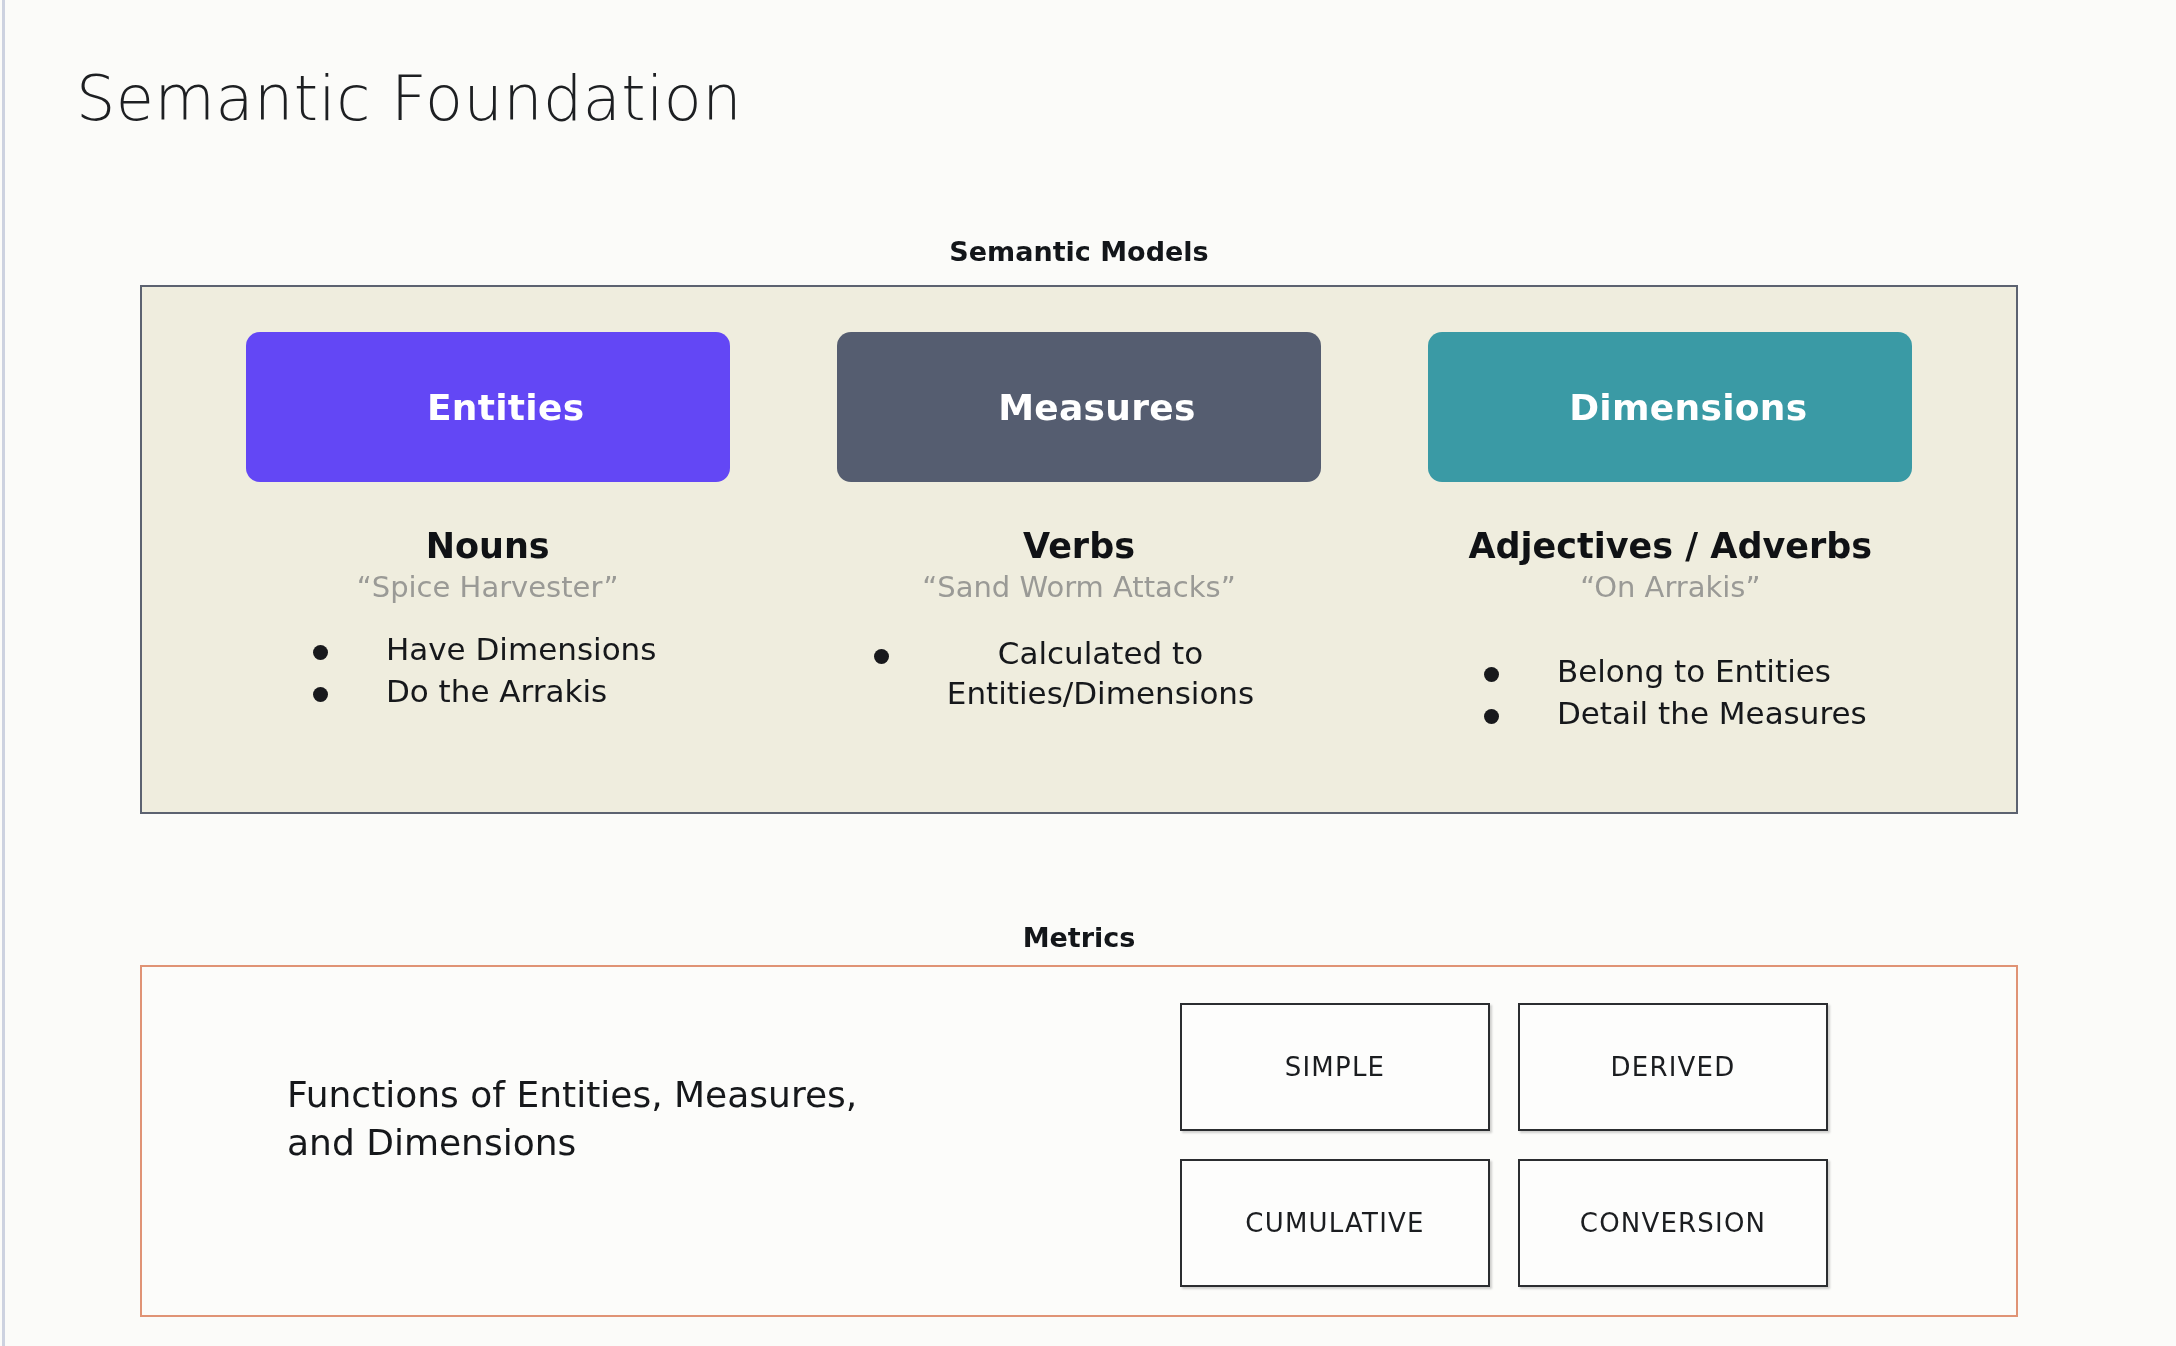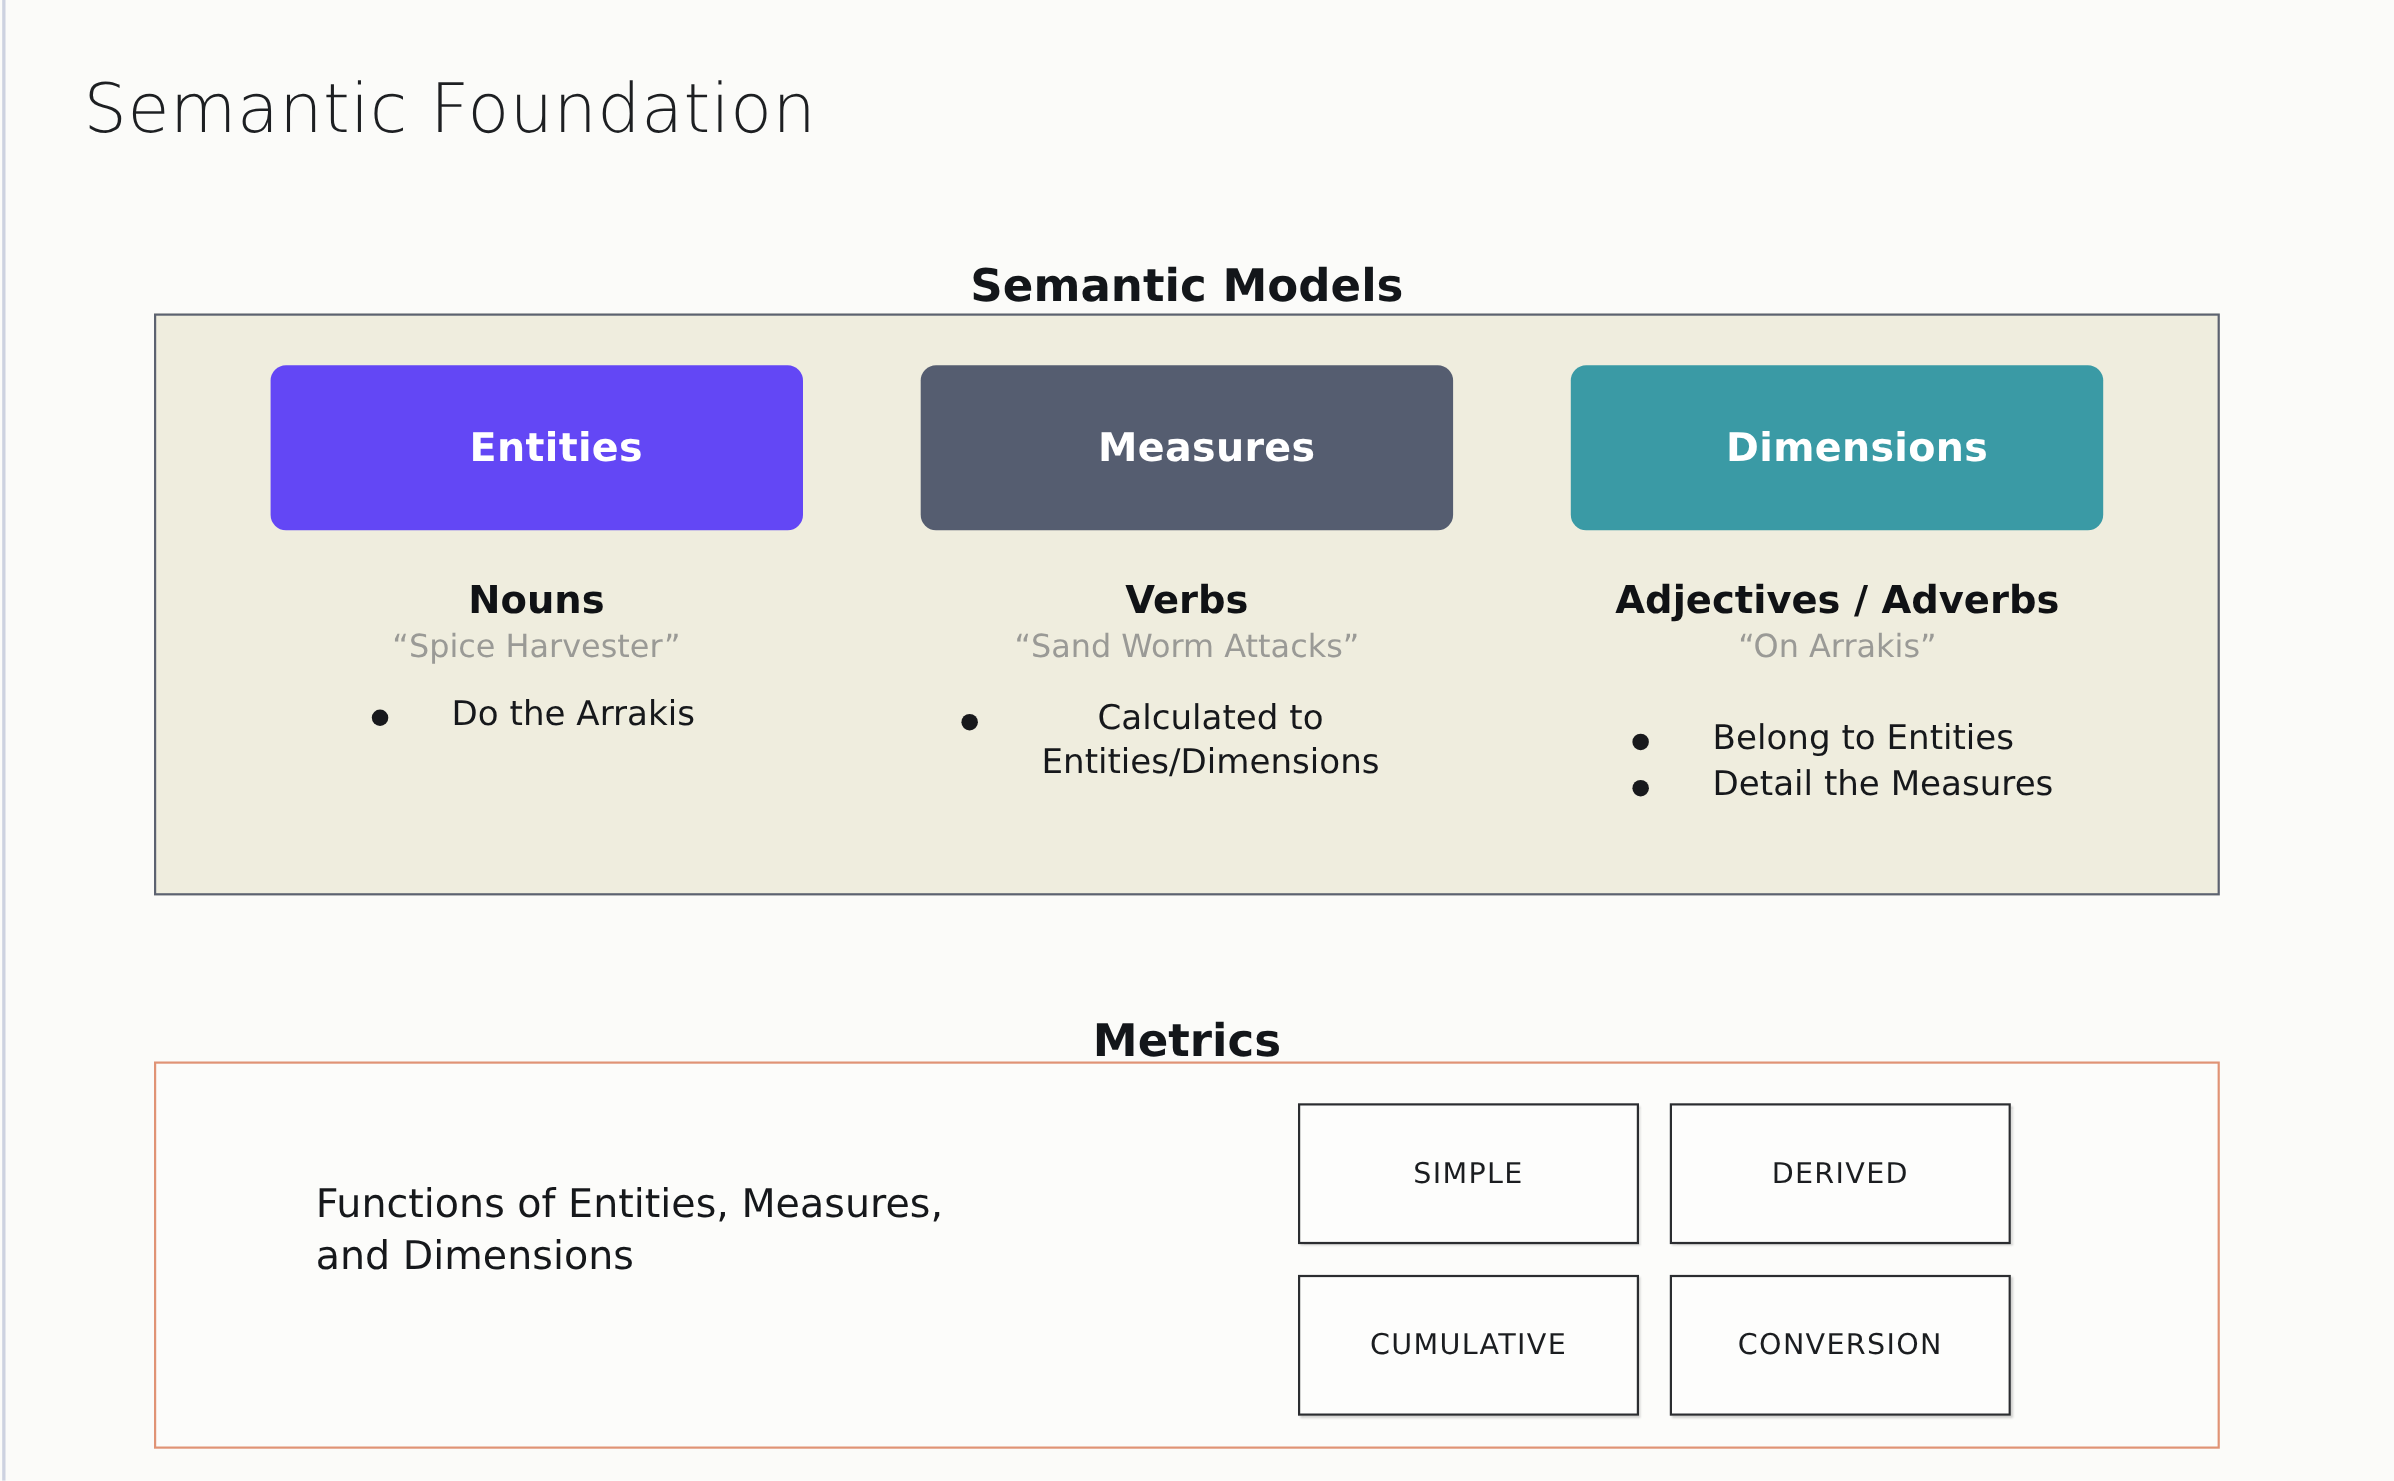--- a/index.html
+++ b/index.html
@@ -33,21 +33,21 @@
     font-weight: 300;
     letter-spacing: 0.5px;
     color: #1d1f22;
     font-family: "DejaVu Sans", sans-serif;
     white-space: nowrap;
   }
 
   
   .section-heading {
     position: absolute;
-    font-size: 41px;
+    font-size: 27px;
     font-weight: bold;
     color: #13161a;
     text-align: center;
     white-space: nowrap;
   }
   #sm-heading { left: 140px; top: 236px; width: 1878px; }
   #mt-heading { left: 140px; top: 922px; width: 1878px; }
 
   
   .models-panel {
@@ -192,20 +192,24 @@
 <div class="section-heading" id="sm-heading">Semantic Models</div>
 
 <div class="models-panel">
   <div class="models-cols">
 
     <div class="model-col" id="col-entities">
       <div class="chip" style="background:#6347f5;">Entities</div>
       <div class="col-title">Nouns</div>
       <div class="col-quote">“Spice Harvester”</div>
       <div class="bullets">
+        <div class="bullet-row">
+          <span class="bullet-dot"></span>
+          <span class="bullet-text">Have Dimensions</span>
+        </div>
         <div class="bullet-row">
           <span class="bullet-dot"></span>
           <span class="bullet-text">Do the Arrakis</span>
         </div>
       </div>
     </div>
 
     <div class="model-col" id="col-measures">
       <div class="chip" style="background:#555d70;">Measures</div>
       <div class="col-title">Verbs</div>

